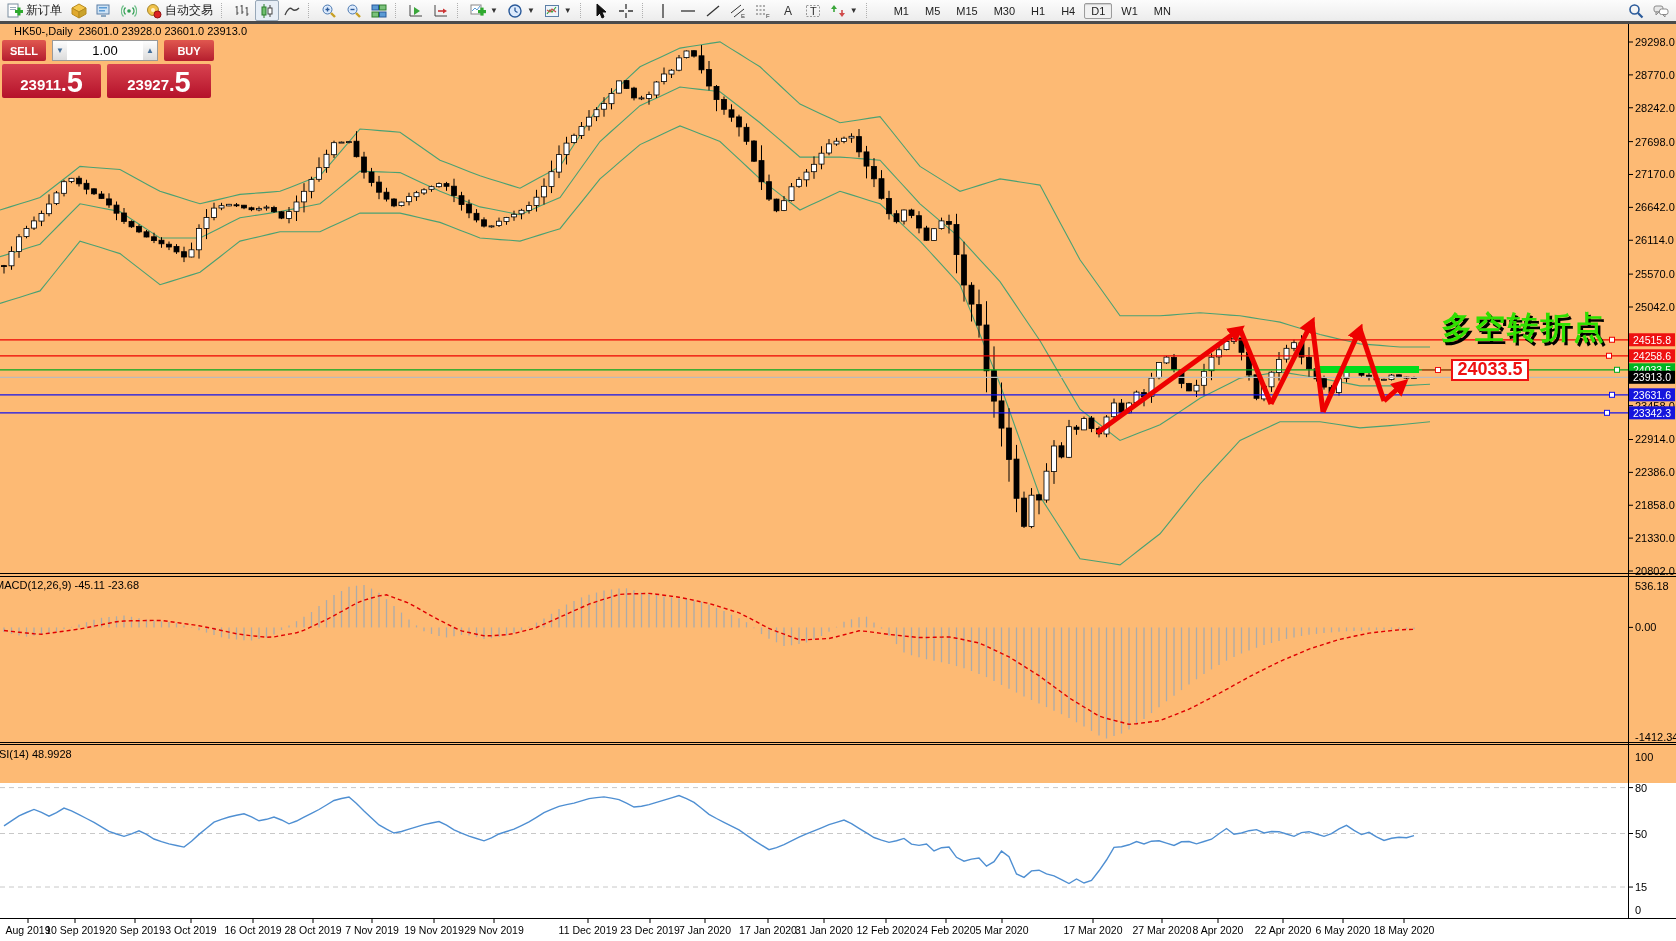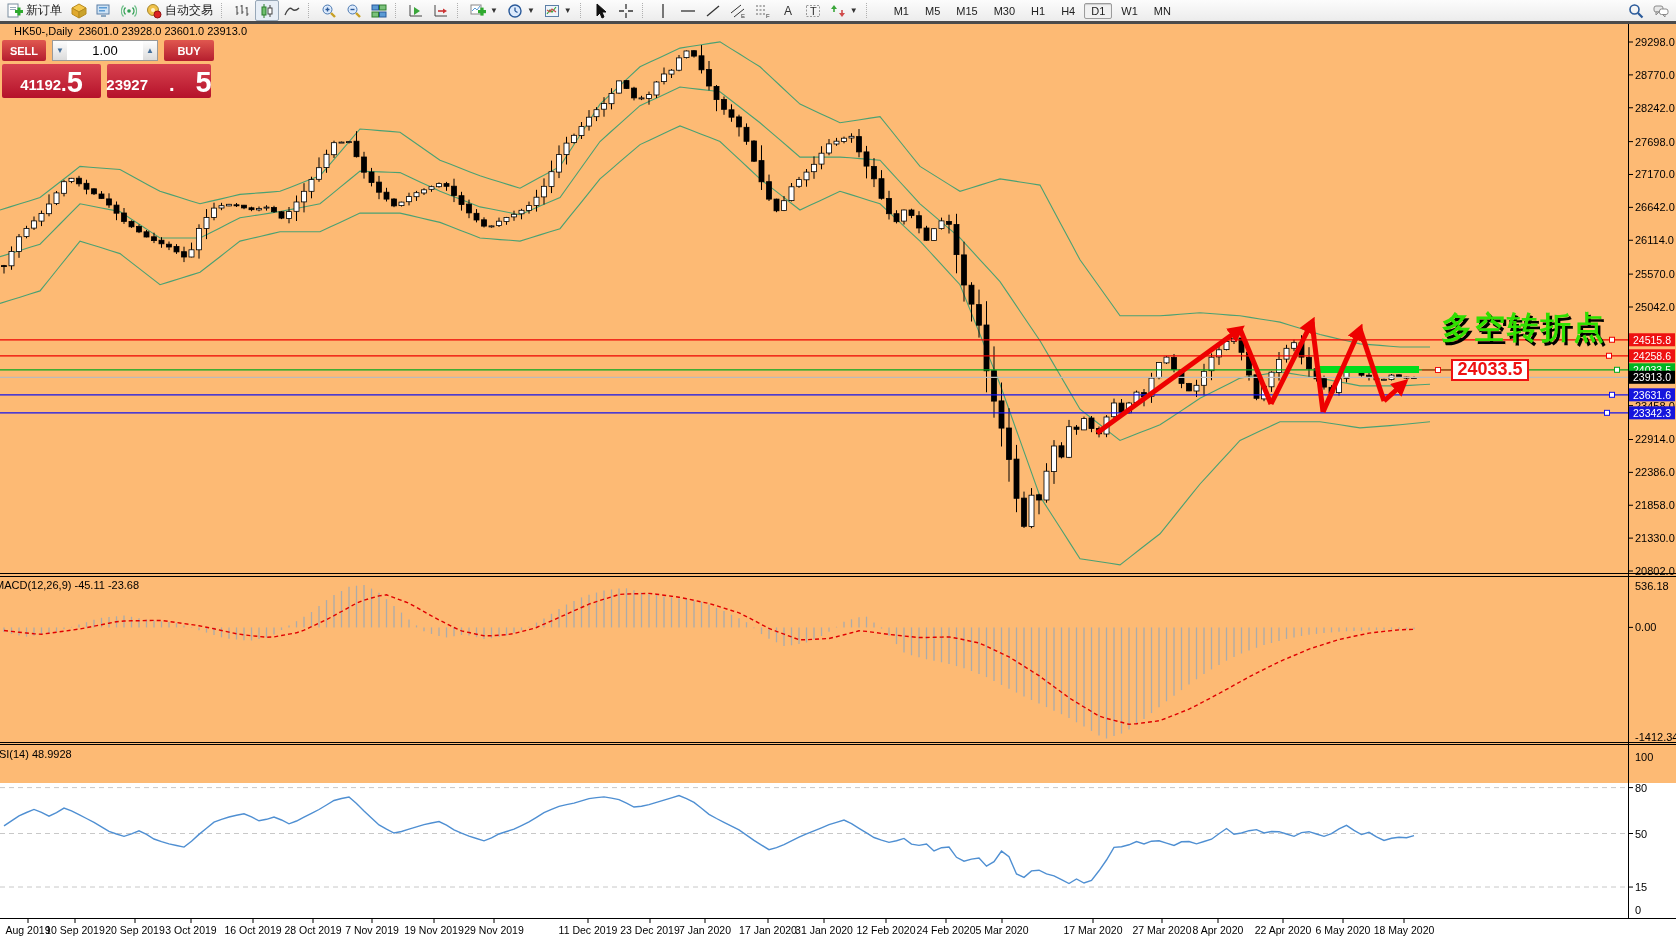--- a/index.html
+++ b/index.html
@@ -32,21 +32,21 @@
   #sell-btn{width:44px;}
   #buy-btn{width:50px;margin-left:6px;}
   .vol-wrap{display:flex;margin-left:6px;border:1px solid #9a9a9a;background:#fff;height:19px;}
   .vol-btn{width:14px;display:flex;align-items:center;justify-content:center;background:linear-gradient(#fdfdfd,#dcdcdc);
      color:#456f9a;font-size:8px;}
   .vol-field{width:68px;border:none;outline:none;text-align:center;font-size:13px;padding:0 4px;font-family:"Liberation Sans",sans-serif;}
   .ocp-row2{display:flex;margin-top:3px;height:34px;}
   .price-box{color:#fff;display:flex;align-items:flex-end;justify-content:center;
      background:linear-gradient(#d84350,#b5122a);border-radius:2px;padding-bottom:1px;}
   #bid-box{width:99px;}
-  #ask-box{width:104px;margin-left:6px;gap:21px;}
+  #ask-box{width:104px;margin-left:6px;}
   .pnum{font-size:15px;font-weight:bold;line-height:24px;}
   .pdot{font-size:20px;font-weight:bold;line-height:26px;}
   .pbig{font-size:29px;font-weight:bold;line-height:29px;}
   text{font-family:"Liberation Sans",sans-serif;}
 </style>
 </head>
 <body>
 
 <div id="stage">
 
@@ -1020,21 +1020,21 @@
       <div class="btn-trade" id="sell-btn">SELL</div>
       <div class="vol-wrap">
         <div class="vol-btn">▼</div>
         <input class="vol-field" value="1.00" style="">
         <div class="vol-btn">▲</div>
       </div>
       <div class="btn-trade" id="buy-btn">BUY</div>
     </div>
     <div class="ocp-row2">
       <div class="price-box" id="bid-box">
-        <span class="pnum">41192</span>
+        <span class="pnum">23911</span>
           <span class="pdot">.</span>
           <span class="pbig">5</span>
       </div>
       <div class="price-box" id="ask-box">
         <span class="pnum">23927</span>
           <span class="pdot">.</span>
           <span class="pbig">5</span>
       </div>
     </div>
   </div>

